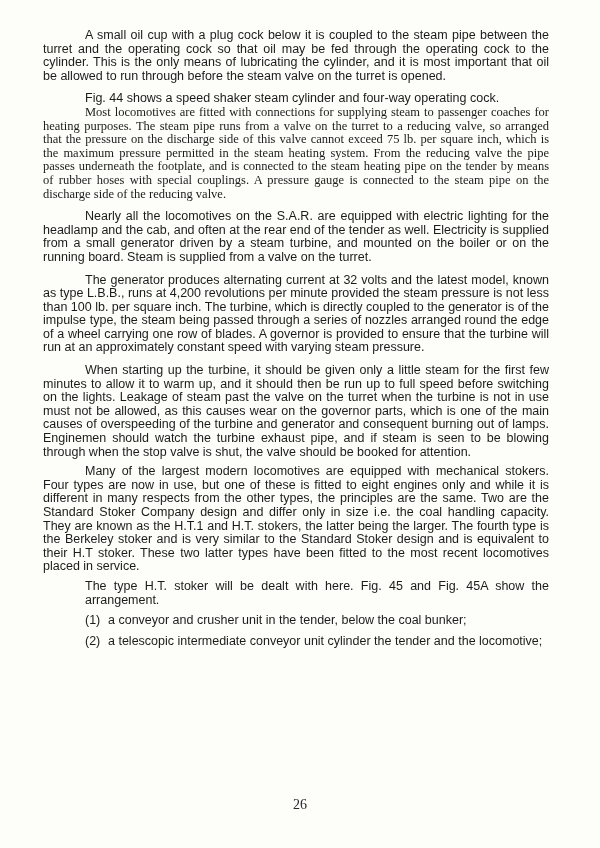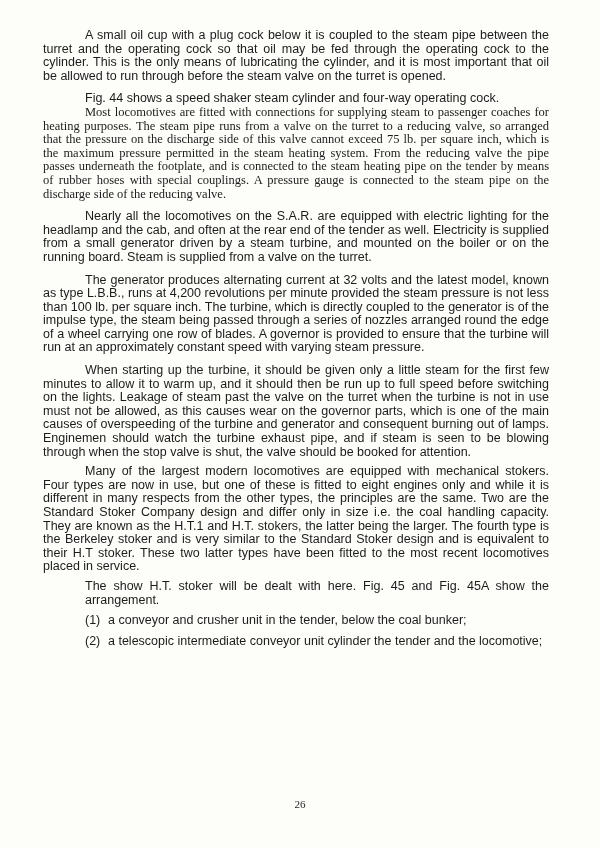--- a/index.html
+++ b/index.html
@@ -43,21 +43,21 @@
     flex: 1;
     text-align: justify;
   }
   .page-number {
     position: absolute;
     top: 798px;
     left: 0;
     width: 100%;
     text-align: center;
     font-family: "Liberation Serif", serif;
-    font-size: 11px;
+    font-size: 14px;
     color: #26262b;
   }
 </style>
 </head>
 <body>
 
 <div class="page">
 
   <p class="first-indent">A small oil cup with a plug cock below it is coupled to the steam pipe between the turret and the operating cock so that oil may be fed through the operating cock to the cylinder. This is the only means of lubricating the cylinder, and it is most important that oil be allowed to run through before the steam valve on the turret is opened.</p>
 
@@ -69,21 +69,21 @@
 
   <p class="first-indent mt9">Nearly all the locomotives on the S.A.R. are equipped with electric lighting for the headlamp and the cab, and often at the rear end of the tender as well. Electricity is supplied from a small generator driven by a steam turbine, and mounted on the boiler or on the running board. Steam is supplied from a valve on the turret.</p>
 
   <p class="first-indent mt9">The generator produces alternating current at 32 volts and the latest model, known as type L.B.B., runs at 4,200 revolutions per minute provided the steam pressure is not less than 100 lb. per square inch. The turbine, which is directly coupled to the generator is of the impulse type, the steam being passed through a series of nozzles arranged round the edge of a wheel carrying one row of blades. A governor is provided to ensure that the turbine will run at an approximately constant speed with varying steam pressure.</p>
 
   <p class="first-indent mt9">When starting up the turbine, it should be given only a little steam for the first few minutes to allow it to warm up, and it should then be run up to full speed before switching on the lights. Leakage of steam past the valve on the turret when the turbine is not in use must not be allowed, as this causes wear on the governor parts, which is one of the main causes of overspeeding of the turbine and generator and consequent burning out of lamps. Enginemen should watch the turbine exhaust pipe, and if steam is seen to be blowing through when the stop valve is shut, the valve should be booked for attention.</p>
 
   <p class="first-indent mt6">Many of the largest modern locomotives are equipped with mechanical stokers. Four types are now in use, but one of these is fitted to eight engines only and while it is different in many respects from the other types, the principles are the same. Two are the Standard Stoker Company design and differ only in size i.e. the coal handling capacity. They are known as the H.T.1 and H.T. stokers, the latter being the larger. The fourth type is the Berkeley stoker and is very similar to the Standard Stoker design and is equivalent to their H.T stoker. These two latter types have been fitted to the most recent locomotives placed in service.</p>
 
   <p class="block-indent mt6">
-    <span>The show H.T. stoker will be dealt with here. </span><b>Fig. 45</b><span> and </span><b>Fig. 45A</b><span> show the arrangement.</span>
+    <span>The type H.T. stoker will be dealt with here. </span><b>Fig. 45</b><span> and </span><b>Fig. 45A</b><span> show the arrangement.</span>
   </p>
 
 
   <div class="list-item">
     <span class="list-num">(1)</span>
     <span class="list-text">a conveyor and crusher unit in the tender, below the coal bunker;</span>
   </div>
 
   <div class="list-item">
     <span class="list-num">(2)</span>

